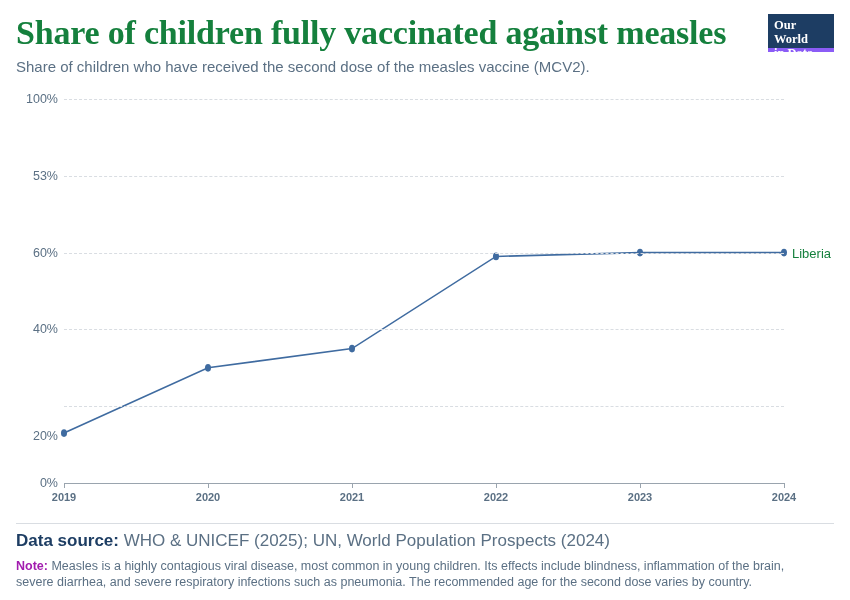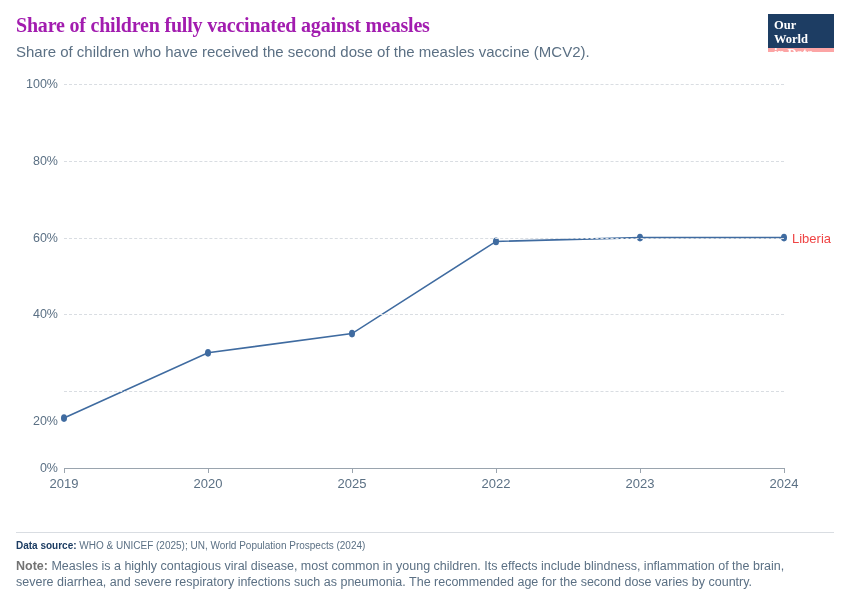--- a/index.html
+++ b/index.html
@@ -20,39 +20,39 @@
     height: 600px;
     box-sizing: border-box;
     padding: 14px 16px 0 16px;
   }
   
   .header {
     position: relative;
   }
   .title {
     font-family: "Liberation Serif", serif;
-    font-size: 20px;
-    font-weight: bold;
-    color: #a21caf;
+    font-size: 34px;
+    font-weight: bold;
+    color: #15803d;
     margin: 0;
     letter-spacing: -0.2px;
   }
   .subtitle {
     font-size: 15px;
     color: #5b7084;
     margin-top: 6px;
   }
   .logo {
     position: absolute;
     right: 0;
     top: 0;
     width: 66px;
     height: 38px;
     background: #1d3d63;
-    border-bottom: 4px solid #fca5a5;
+    border-bottom: 4px solid #8b5cf6;
     box-sizing: border-box;
     color: #ffffff;
     font-family: "Liberation Serif", serif;
     font-weight: bold;
     font-size: 12.5px;
     line-height: 14px;
     padding: 4px 5px 0 6px;
   }
   
   .chart-wrap {
@@ -84,23 +84,24 @@
     transform: translateY(-50%);
     font-size: 12.5px;
     color: #5b7084;
     white-space: nowrap;
     text-align: right;
   }
   .xtick {
     position: absolute;
     top: calc(100% + 8px);
     transform: translateX(-50%);
-    font-size: 13px;
+    font-size: 11px;
     color: #5b7084;
     white-space: nowrap;
+    font-weight: bold;
   }
   .xtick-mark {
     position: absolute;
     top: 100%;
     width: 0;
     height: 5px;
     border-left: 1px solid #9aa4ae;
   }
   svg.series {
     position: absolute;
@@ -125,39 +126,39 @@
     bottom: 10px;
   }
   .footer-rule {
     border-top: 1px solid #d9dde2;
     margin-bottom: 7px;
   }
   .source-row {
     display: flex;
     justify-content: space-between;
     align-items: baseline;
-    font-size: 10px;
+    font-size: 17px;
     color: #5b7084;
   }
   .source-row .lbl {
     font-weight: bold;
     color: #1d3d63;
   }
   .source-left { }
   .source-right { color: #5b7084; }
   .note {
     margin-top: 7px;
     font-size: 12.5px;
     line-height: 16px;
     color: #5b7084;
     max-width: 800px;
   }
   .note .lbl {
     font-weight: bold;
-    color: #737373;
+    color: #a21caf;
   }
 </style>
 </head>
 <body>
 
 <div class="page">
 
   <div class="header">
     <h1 class="title">Share of children fully vaccinated against measles</h1>
     <div class="subtitle">Share of children who have received the second dose of the measles vaccine (MCV2).</div>
@@ -180,36 +181,36 @@
         </svg>
     <div class="gridline zero" style="top: 100%;"></div>
         <div class="ytick" style="top: 100%;">0%</div>
         <div class="gridline" style="top: 80%;"></div>
         <div class="ytick" style="top: 80%; margin-top: 30px;">20%</div>
         <div class="gridline" style="top: 60%;"></div>
         <div class="ytick" style="top: 60%;">40%</div>
         <div class="gridline" style="top: 40%;"></div>
         <div class="ytick" style="top: 40%;">60%</div>
         <div class="gridline" style="top: 20%;"></div>
-        <div class="ytick" style="top: 20%;">80%</div>
+        <div class="ytick" style="top: 20%;">53%</div>
         <div class="gridline" style="top: 0%;"></div>
         <div class="ytick" style="top: 0%;">100%</div>
         <div class="xtick-mark" style="left: 0%;"></div>
         <div class="xtick" style="left: 0%;">2019</div>
         <div class="xtick-mark" style="left: 20%;"></div>
         <div class="xtick" style="left: 20%;">2020</div>
         <div class="xtick-mark" style="left: 40%;"></div>
-        <div class="xtick" style="left: 40%;">2025</div>
+        <div class="xtick" style="left: 40%;">2021</div>
         <div class="xtick-mark" style="left: 60%;"></div>
         <div class="xtick" style="left: 60%;">2022</div>
         <div class="xtick-mark" style="left: 80%;"></div>
         <div class="xtick" style="left: 80%; text-align: center;">2023</div>
         <div class="xtick-mark" style="left: 100%;"></div>
         <div class="xtick" style="left: 100%;">2024</div>
-        <div class="series-label" style="left: calc(100% + 8px); top: 40%; color: #ef4444;">Liberia</div>
+        <div class="series-label" style="left: calc(100% + 8px); top: 40%; color: #15803d;">Liberia</div>
       </div>
   </div>
 
   <div class="footer">
     <div class="footer-rule"></div>
     <div class="source-row">
       <div class="source-left">
         <span class="lbl">Data source:</span>
         <span>WHO &amp; UNICEF (2025); UN, World Population Prospects (2024)</span>
       </div>

